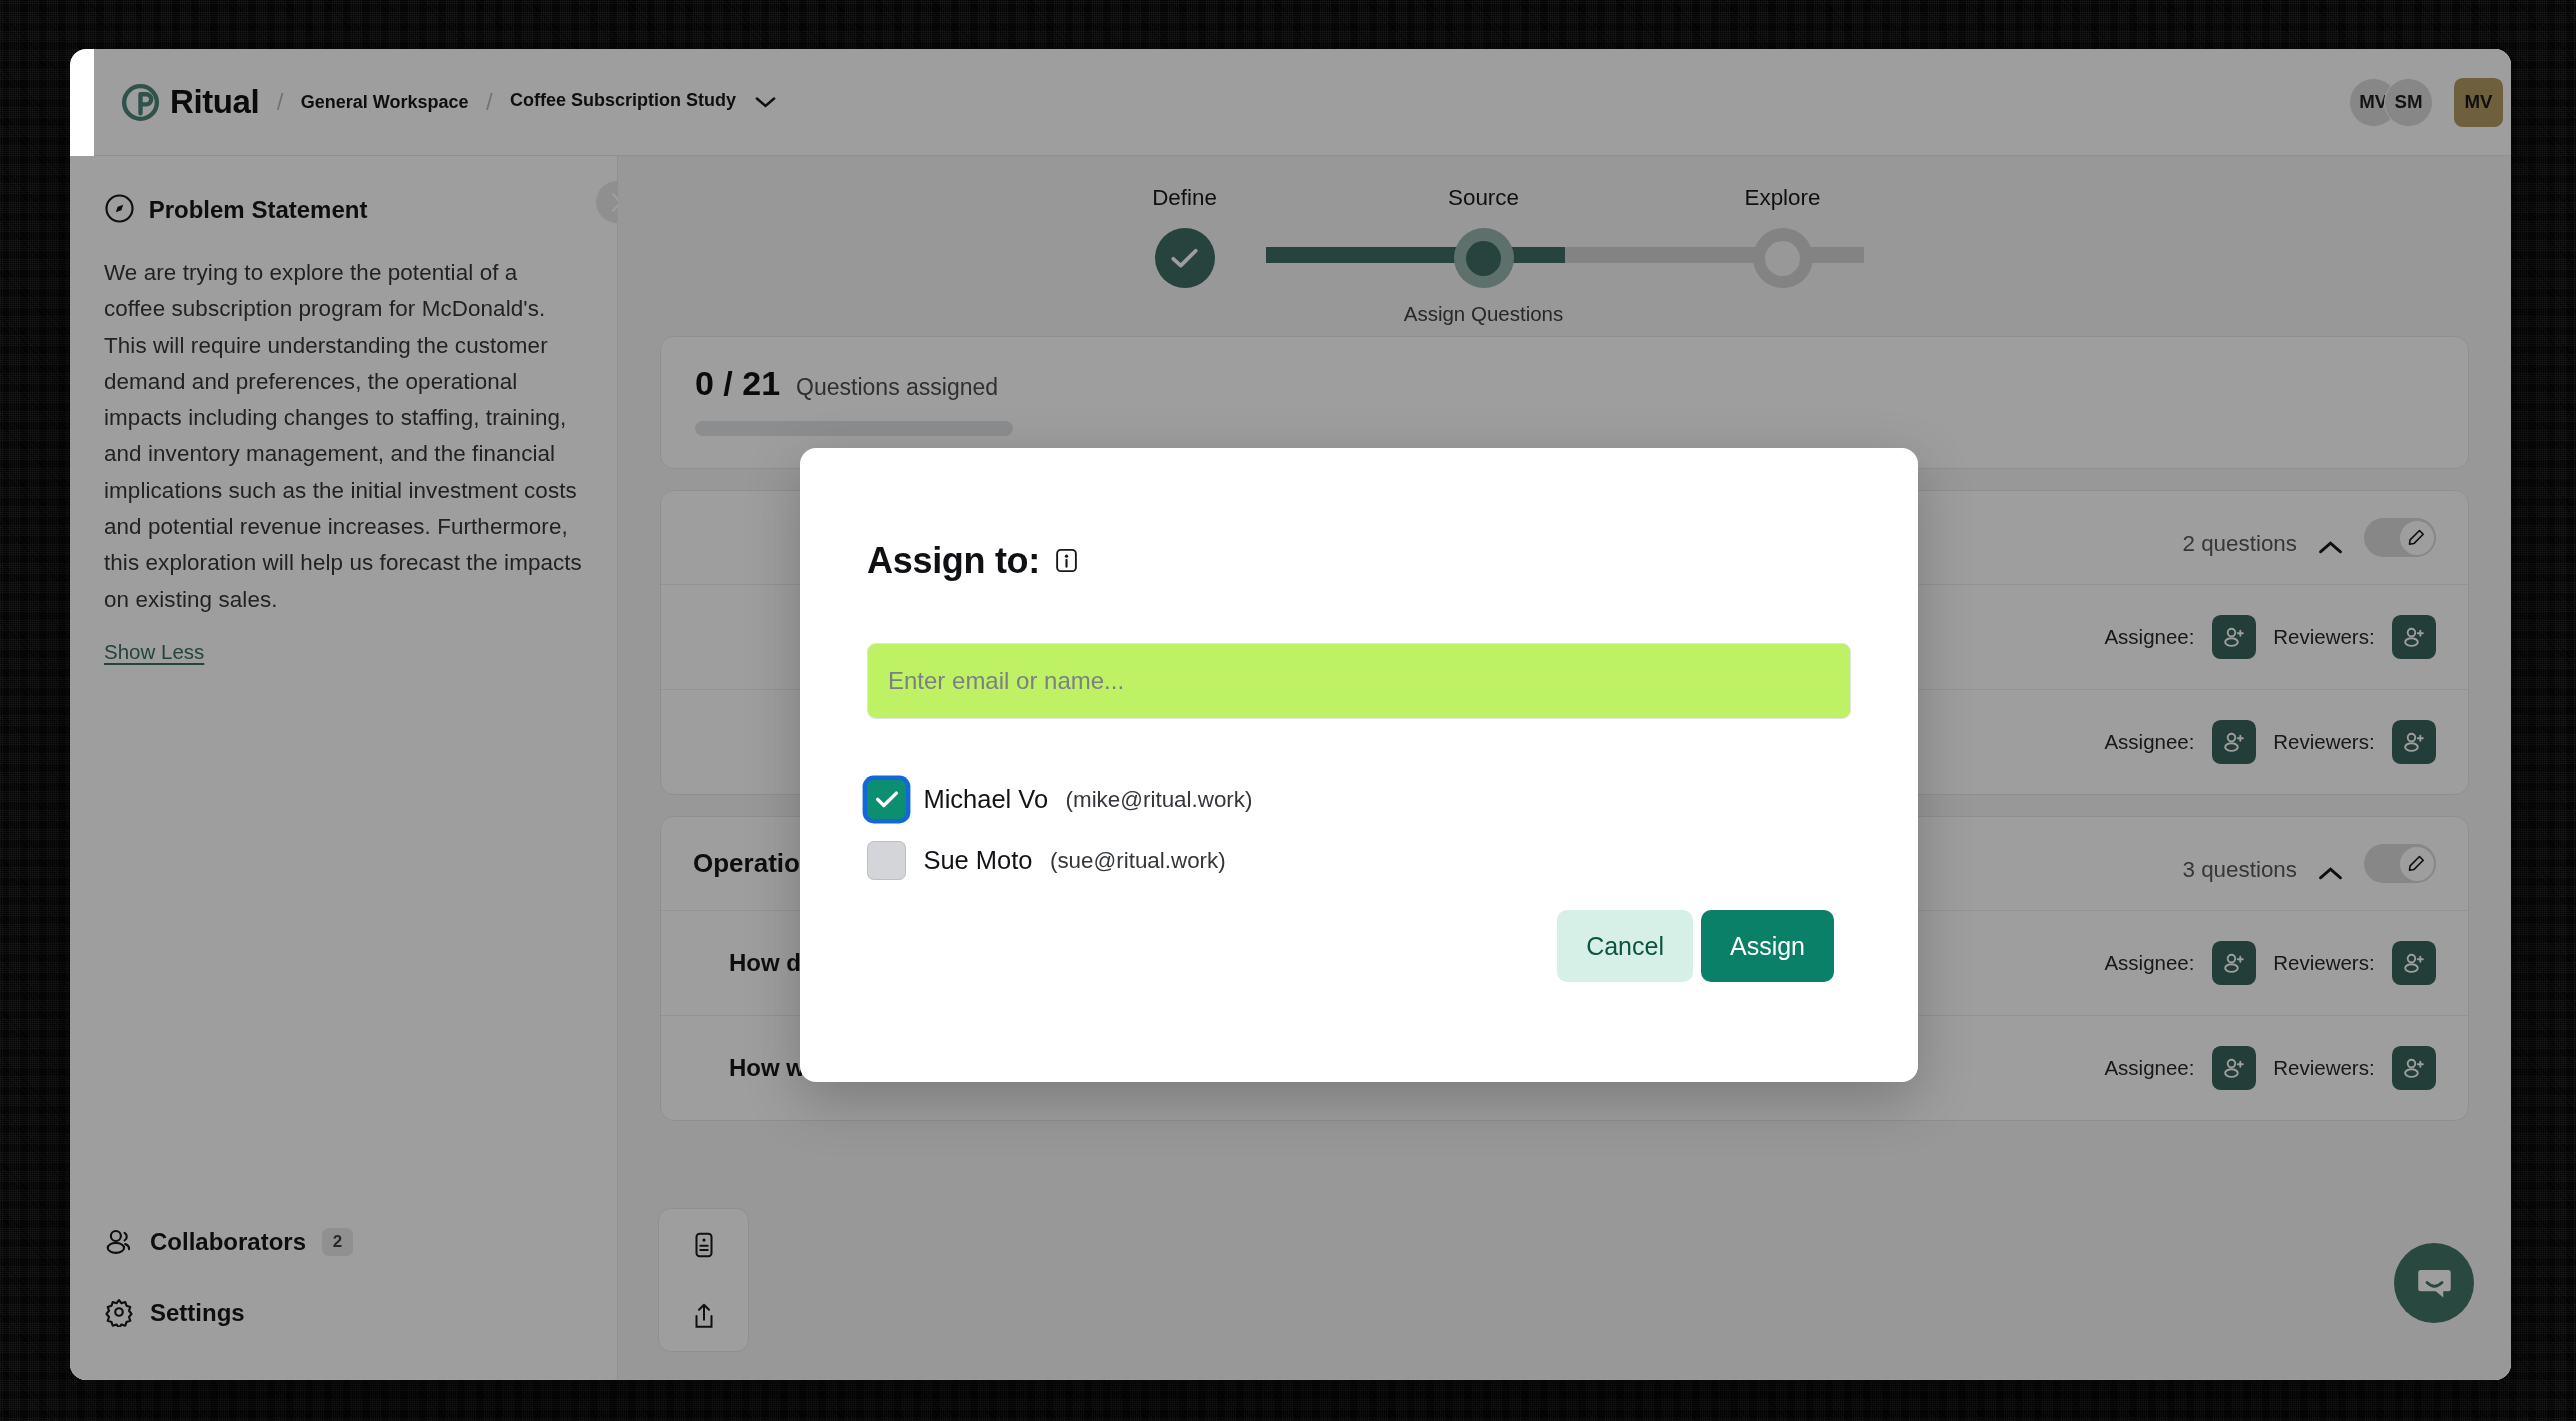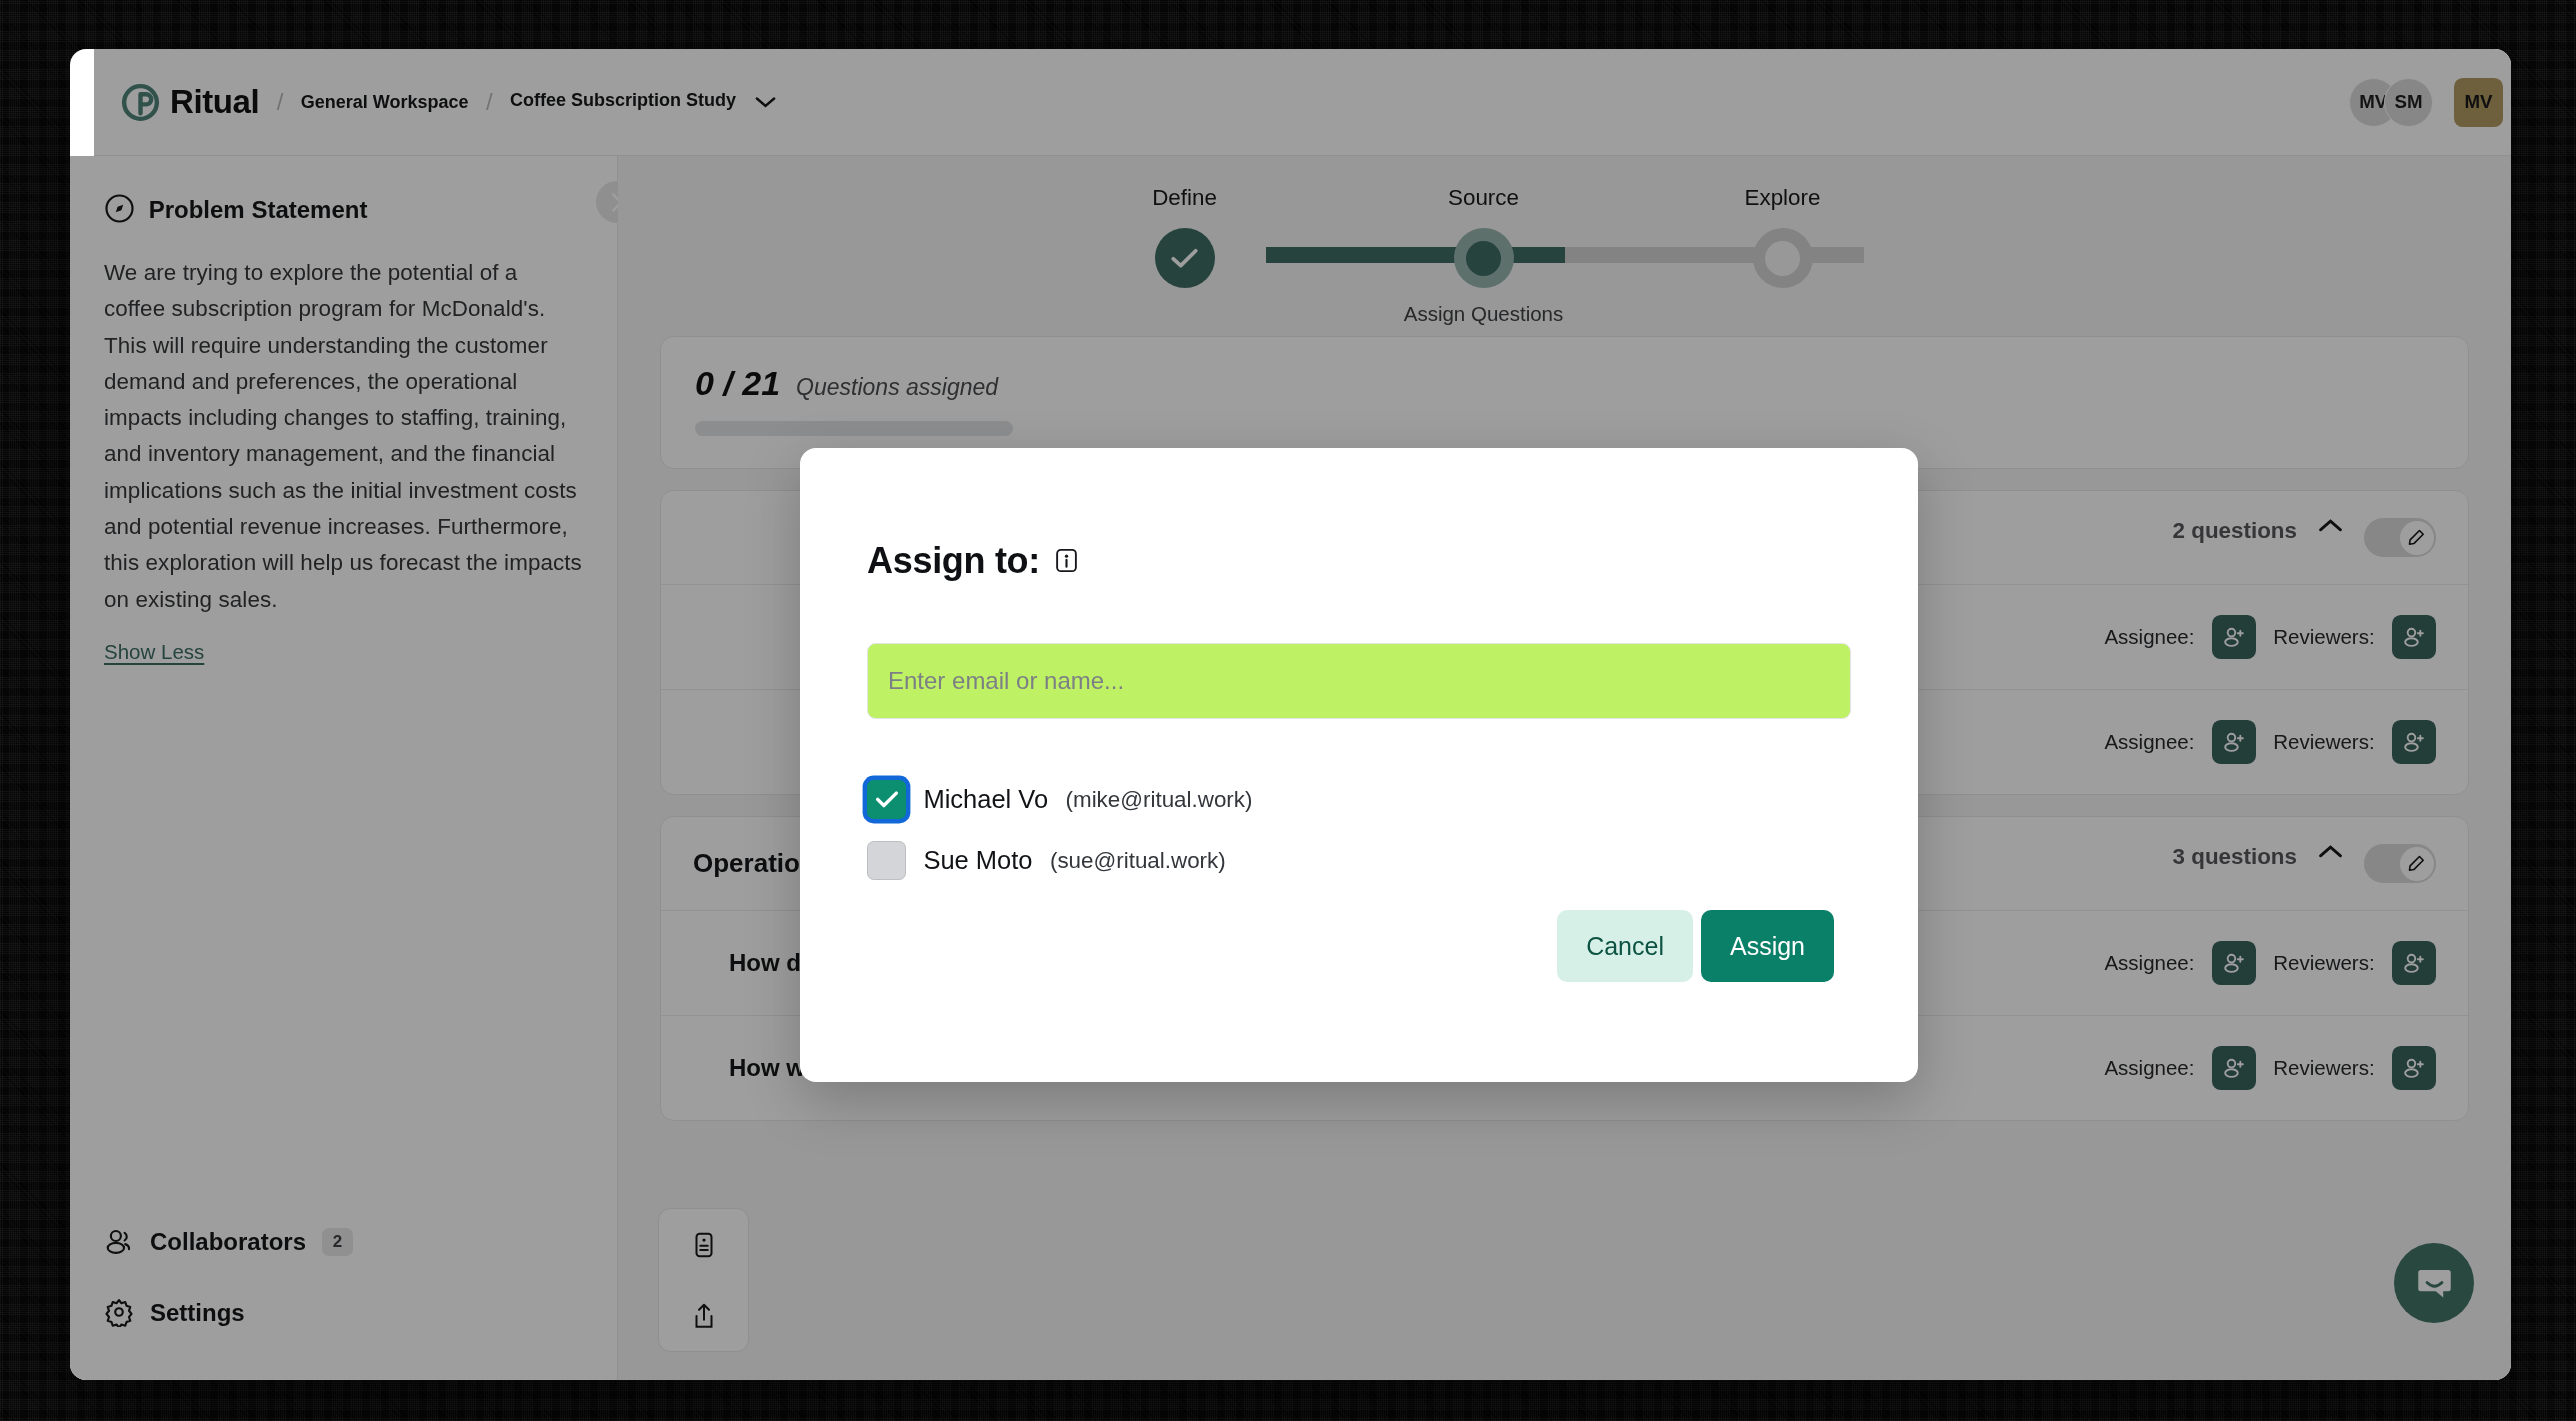--- a/index.html
+++ b/index.html
@@ -184,38 +184,38 @@
   .step-bar.filled { background: #107a62; }
   .step-bar.empty  { background: #d2d3d6; }
 
   
   .card {
     background: #ffffff;
     border: 1.2px solid #e6e7e9;
     border-radius: 13.7px;
     margin: 0 42px 21px 42px;
   }
-  #progress-card { padding: 27px 34px 32px 34px; margin-top: 7.5px; font-style: italic; }
+  #progress-card { padding: 27px 34px 32px 34px; margin-top: 7.5px; }
   .prog-line { display: flex; align-items: baseline; gap: 16px; }
   .prog-count { font-size: 34px; font-weight: 700; color: #101216; }
   .prog-text  { font-size: 23px; color: #4a4d53; }
   .prog-track {
     margin-top: 18.7px;
     height: 15px; border-radius: 7.5px;
     background: #e2e3e6;
     width: 318px;
   }
 
   
   .group-head {
     display: flex; align-items: center;
     padding: 27px 32px;
   }
   .group-title { font-size: 26px; font-weight: 700; color: #14161a; }
-  .group-right { margin-left: auto; display: flex; align-items: flex-start; gap: 21px; font-weight: bold; }
+  .group-right { margin-left: auto; display: flex; align-items: flex-end; gap: 21px; }
   .group-count { font-size: 22.4px; color: #55585e; }
   .toggle-pill {
     width: 72px; height: 39px; border-radius: 19.3px;
     background: #d9dadd;
     position: relative;
   }
   .toggle-knob {
     position: absolute; right: 2.5px; top: 2.5px;
     width: 34px; height: 34px; border-radius: 50%;
     background: #ffffff;

